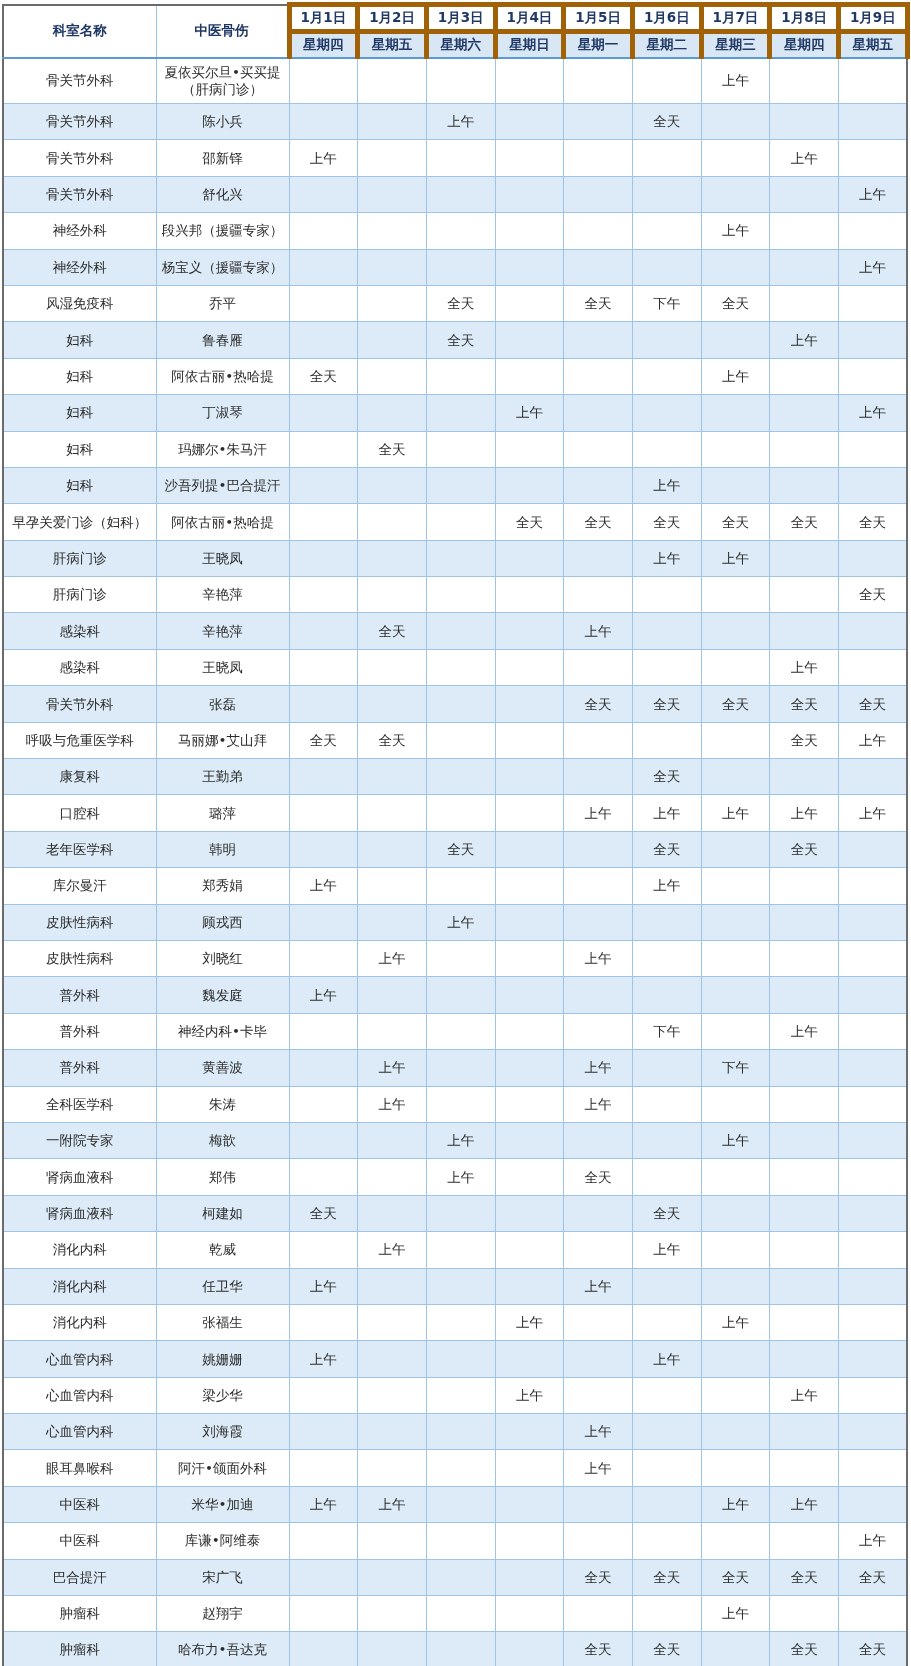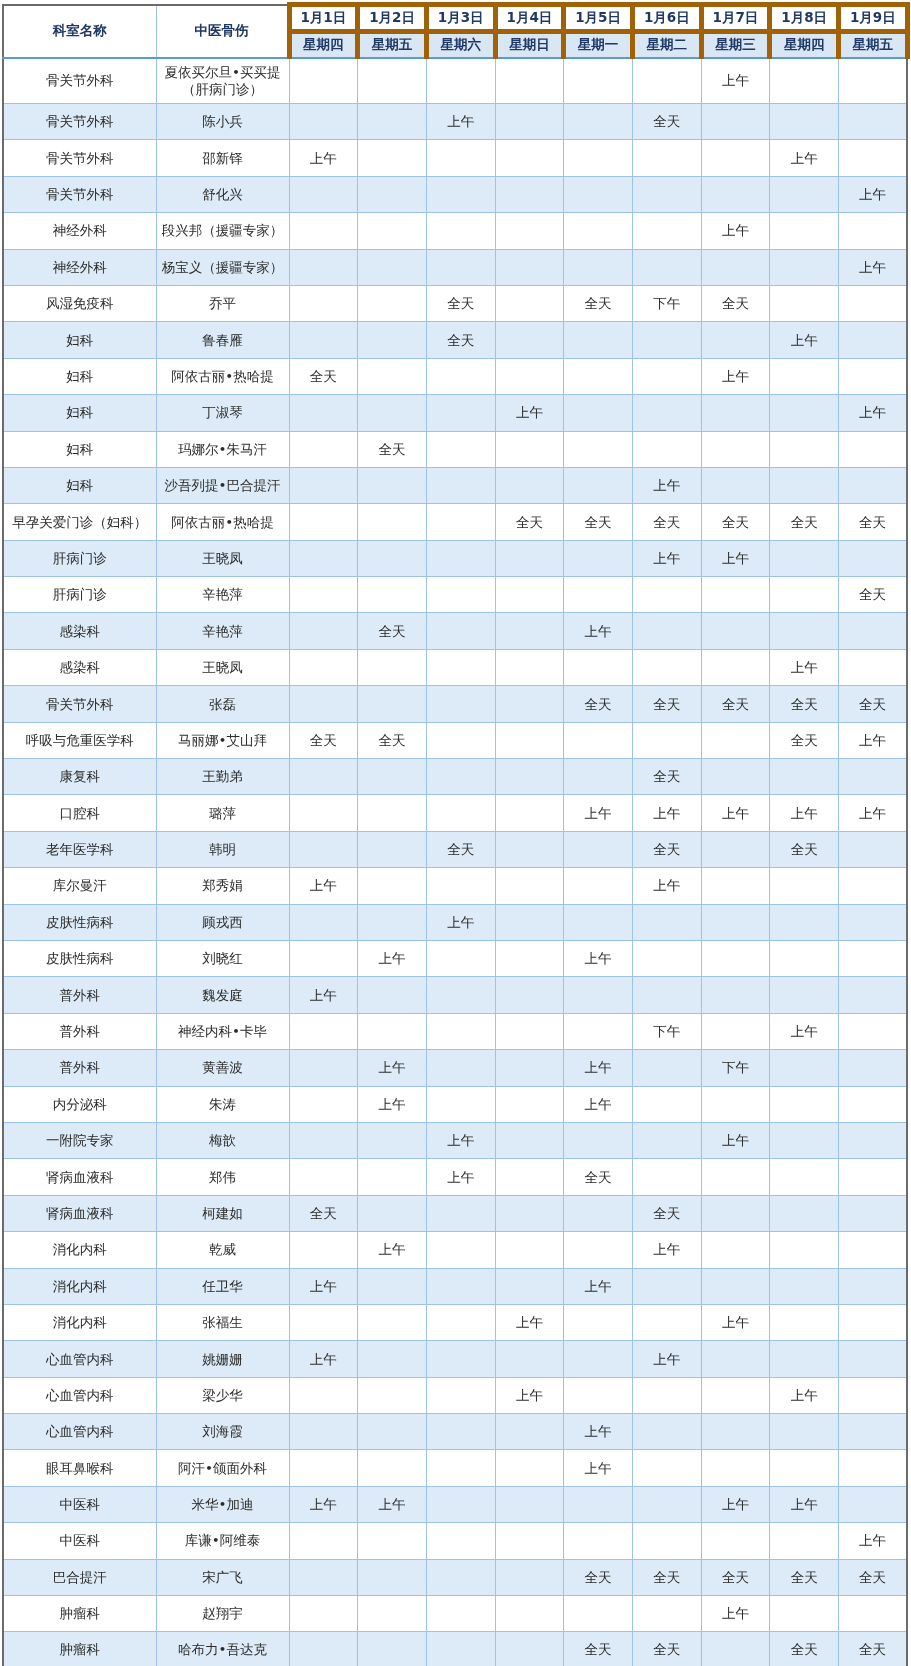--- a/index.html
+++ b/index.html
@@ -469,21 +469,21 @@
           <td>上午</td>
           <td></td>
           <td></td>
           <td>上午</td>
           <td></td>
           <td>下午</td>
           <td></td>
           <td></td>
         </tr>
         <tr>
-          <td>内分泌科</td>
+          <td>全科医学科</td>
           <td>朱涛</td>
           <td></td>
           <td>上午</td>
           <td></td>
           <td></td>
           <td>上午</td>
           <td></td>
           <td></td>
           <td></td>
           <td></td>

